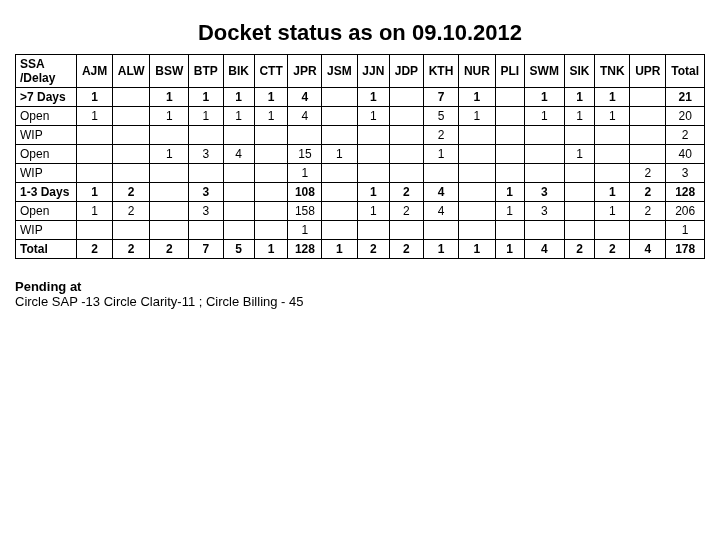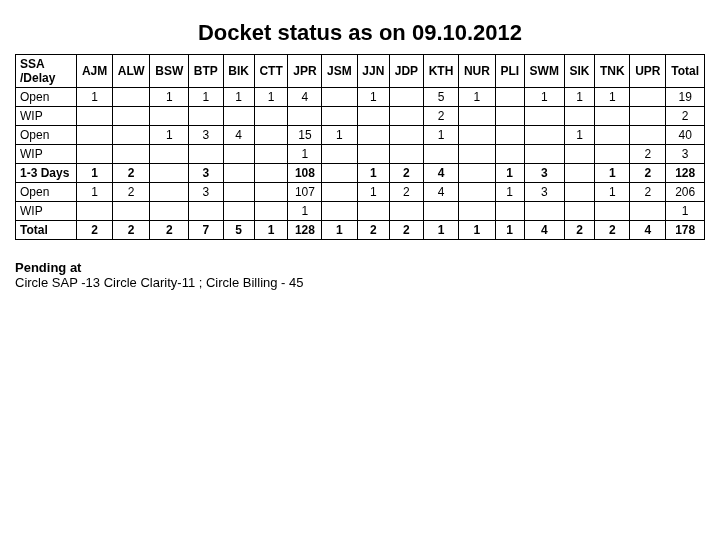--- a/index.html
+++ b/index.html
@@ -82,40 +82,61 @@
       <th>NUR</th>
       <th>PLI</th>
       <th>SWM</th>
       <th>SIK</th>
       <th>TNK</th>
       <th>UPR</th>
       <th>Total</th>
     </tr>
   </thead>
   <tbody id="table-body">
+  <tr>
+        <td style="font-weight: bold;">&gt;7 Days</td>
+        <td style="font-weight: bold;">1</td>
+        <td style="font-weight: bold;"></td>
+        <td style="font-weight: bold;">1</td>
+        <td style="font-weight: bold;">1</td>
+        <td style="font-weight: bold;">1</td>
+        <td style="font-weight: bold;">1</td>
+        <td style="font-weight: bold;">4</td>
+        <td style="font-weight: bold;"></td>
+        <td style="font-weight: bold;">1</td>
+        <td style="font-weight: bold;"></td>
+        <td style="font-weight: bold;">7</td>
+        <td style="font-weight: bold;">1</td>
+        <td style="font-weight: bold;"></td>
+        <td style="font-weight: bold;">1</td>
+        <td style="font-weight: bold;">1</td>
+        <td style="font-weight: bold;">1</td>
+        <td style="font-weight: bold;"></td>
+        <td style="font-weight: bold;">21</td>
+      </tr>
       <tr>
         <td>Open</td>
         <td>1</td>
         <td></td>
         <td>1</td>
         <td>1</td>
         <td>1</td>
         <td>1</td>
         <td>4</td>
         <td></td>
         <td>1</td>
         <td></td>
         <td>5</td>
         <td>1</td>
         <td></td>
         <td>1</td>
         <td>1</td>
         <td>1</td>
         <td></td>
-        <td>19</td>
+        <td>20</td>
       </tr>
       <tr>
         <td>WIP</td>
         <td></td>
         <td></td>
         <td></td>
         <td></td>
         <td></td>
         <td></td>
         <td></td>
@@ -195,21 +216,21 @@
         <td style="font-weight: bold;">128</td>
       </tr>
       <tr>
         <td>Open</td>
         <td>1</td>
         <td>2</td>
         <td></td>
         <td>3</td>
         <td></td>
         <td></td>
-        <td>107</td>
+        <td>158</td>
         <td></td>
         <td>1</td>
         <td>2</td>
         <td>4</td>
         <td></td>
         <td>1</td>
         <td>3</td>
         <td></td>
         <td>1</td>
         <td>2</td>

